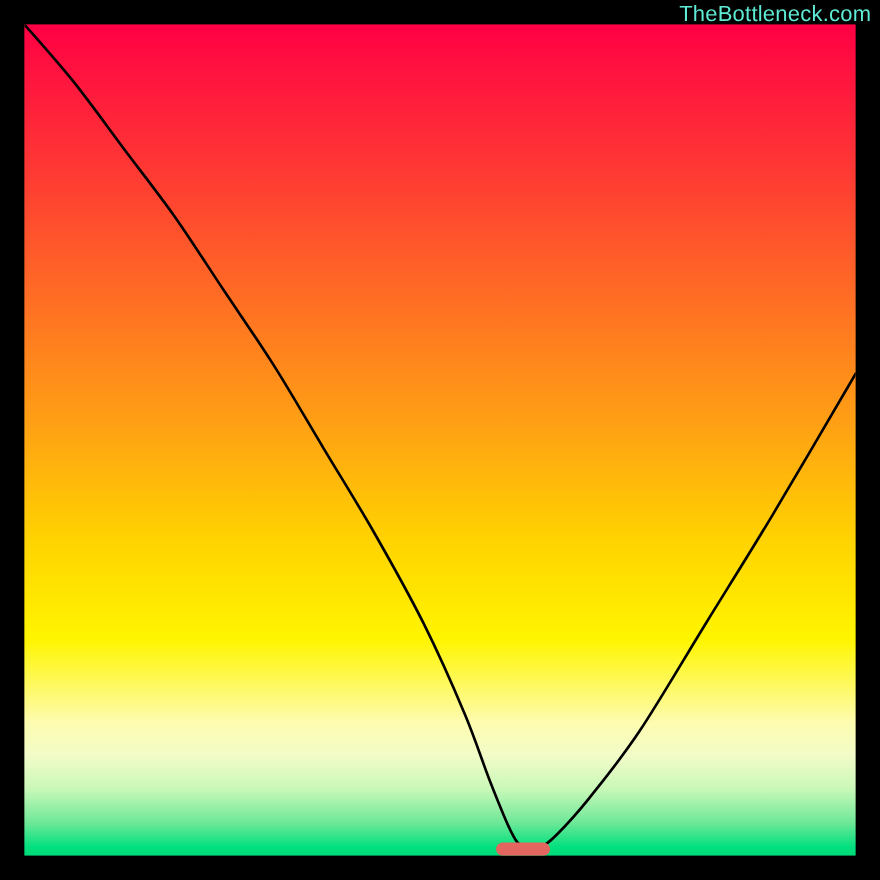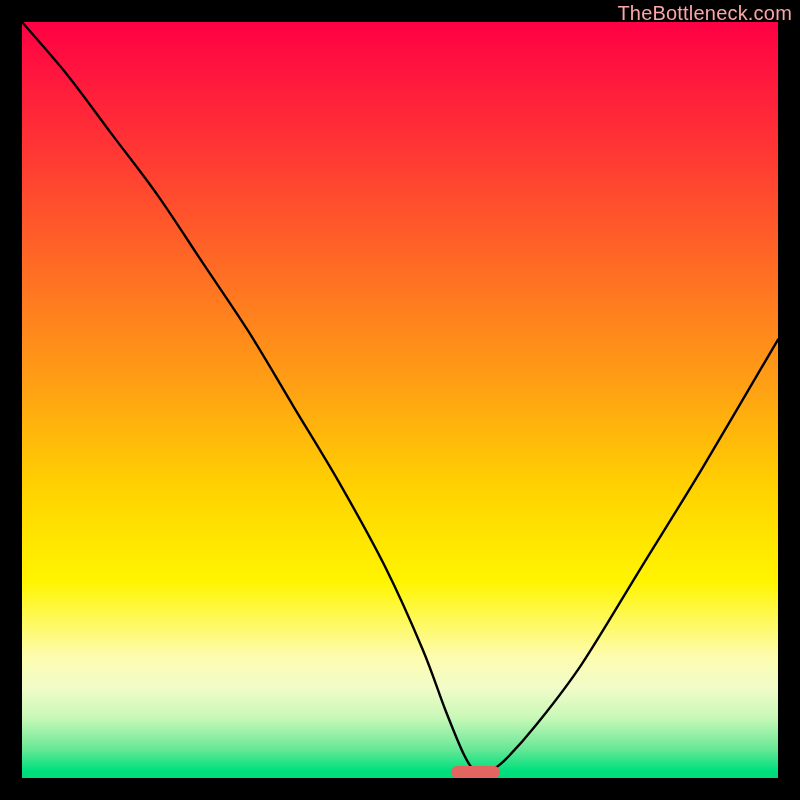--- a/index.html
+++ b/index.html
@@ -53,21 +53,21 @@
     position: absolute;
     background: #e2655f;
     border-radius: 999px;
   }
   .watermark {
     position: absolute;
     top: 2px;
     right: 8px;
     font-family: Arial, Helvetica, sans-serif;
     font-size: 20px;
-    color: #fca5a5;
+    color: #5eead4;
     letter-spacing: 0.2px;
   }
   svg.curve {
     position: absolute;
     left: 0;
     top: 0;
     width: 100%;
     height: 100%;
   }
 </style>

